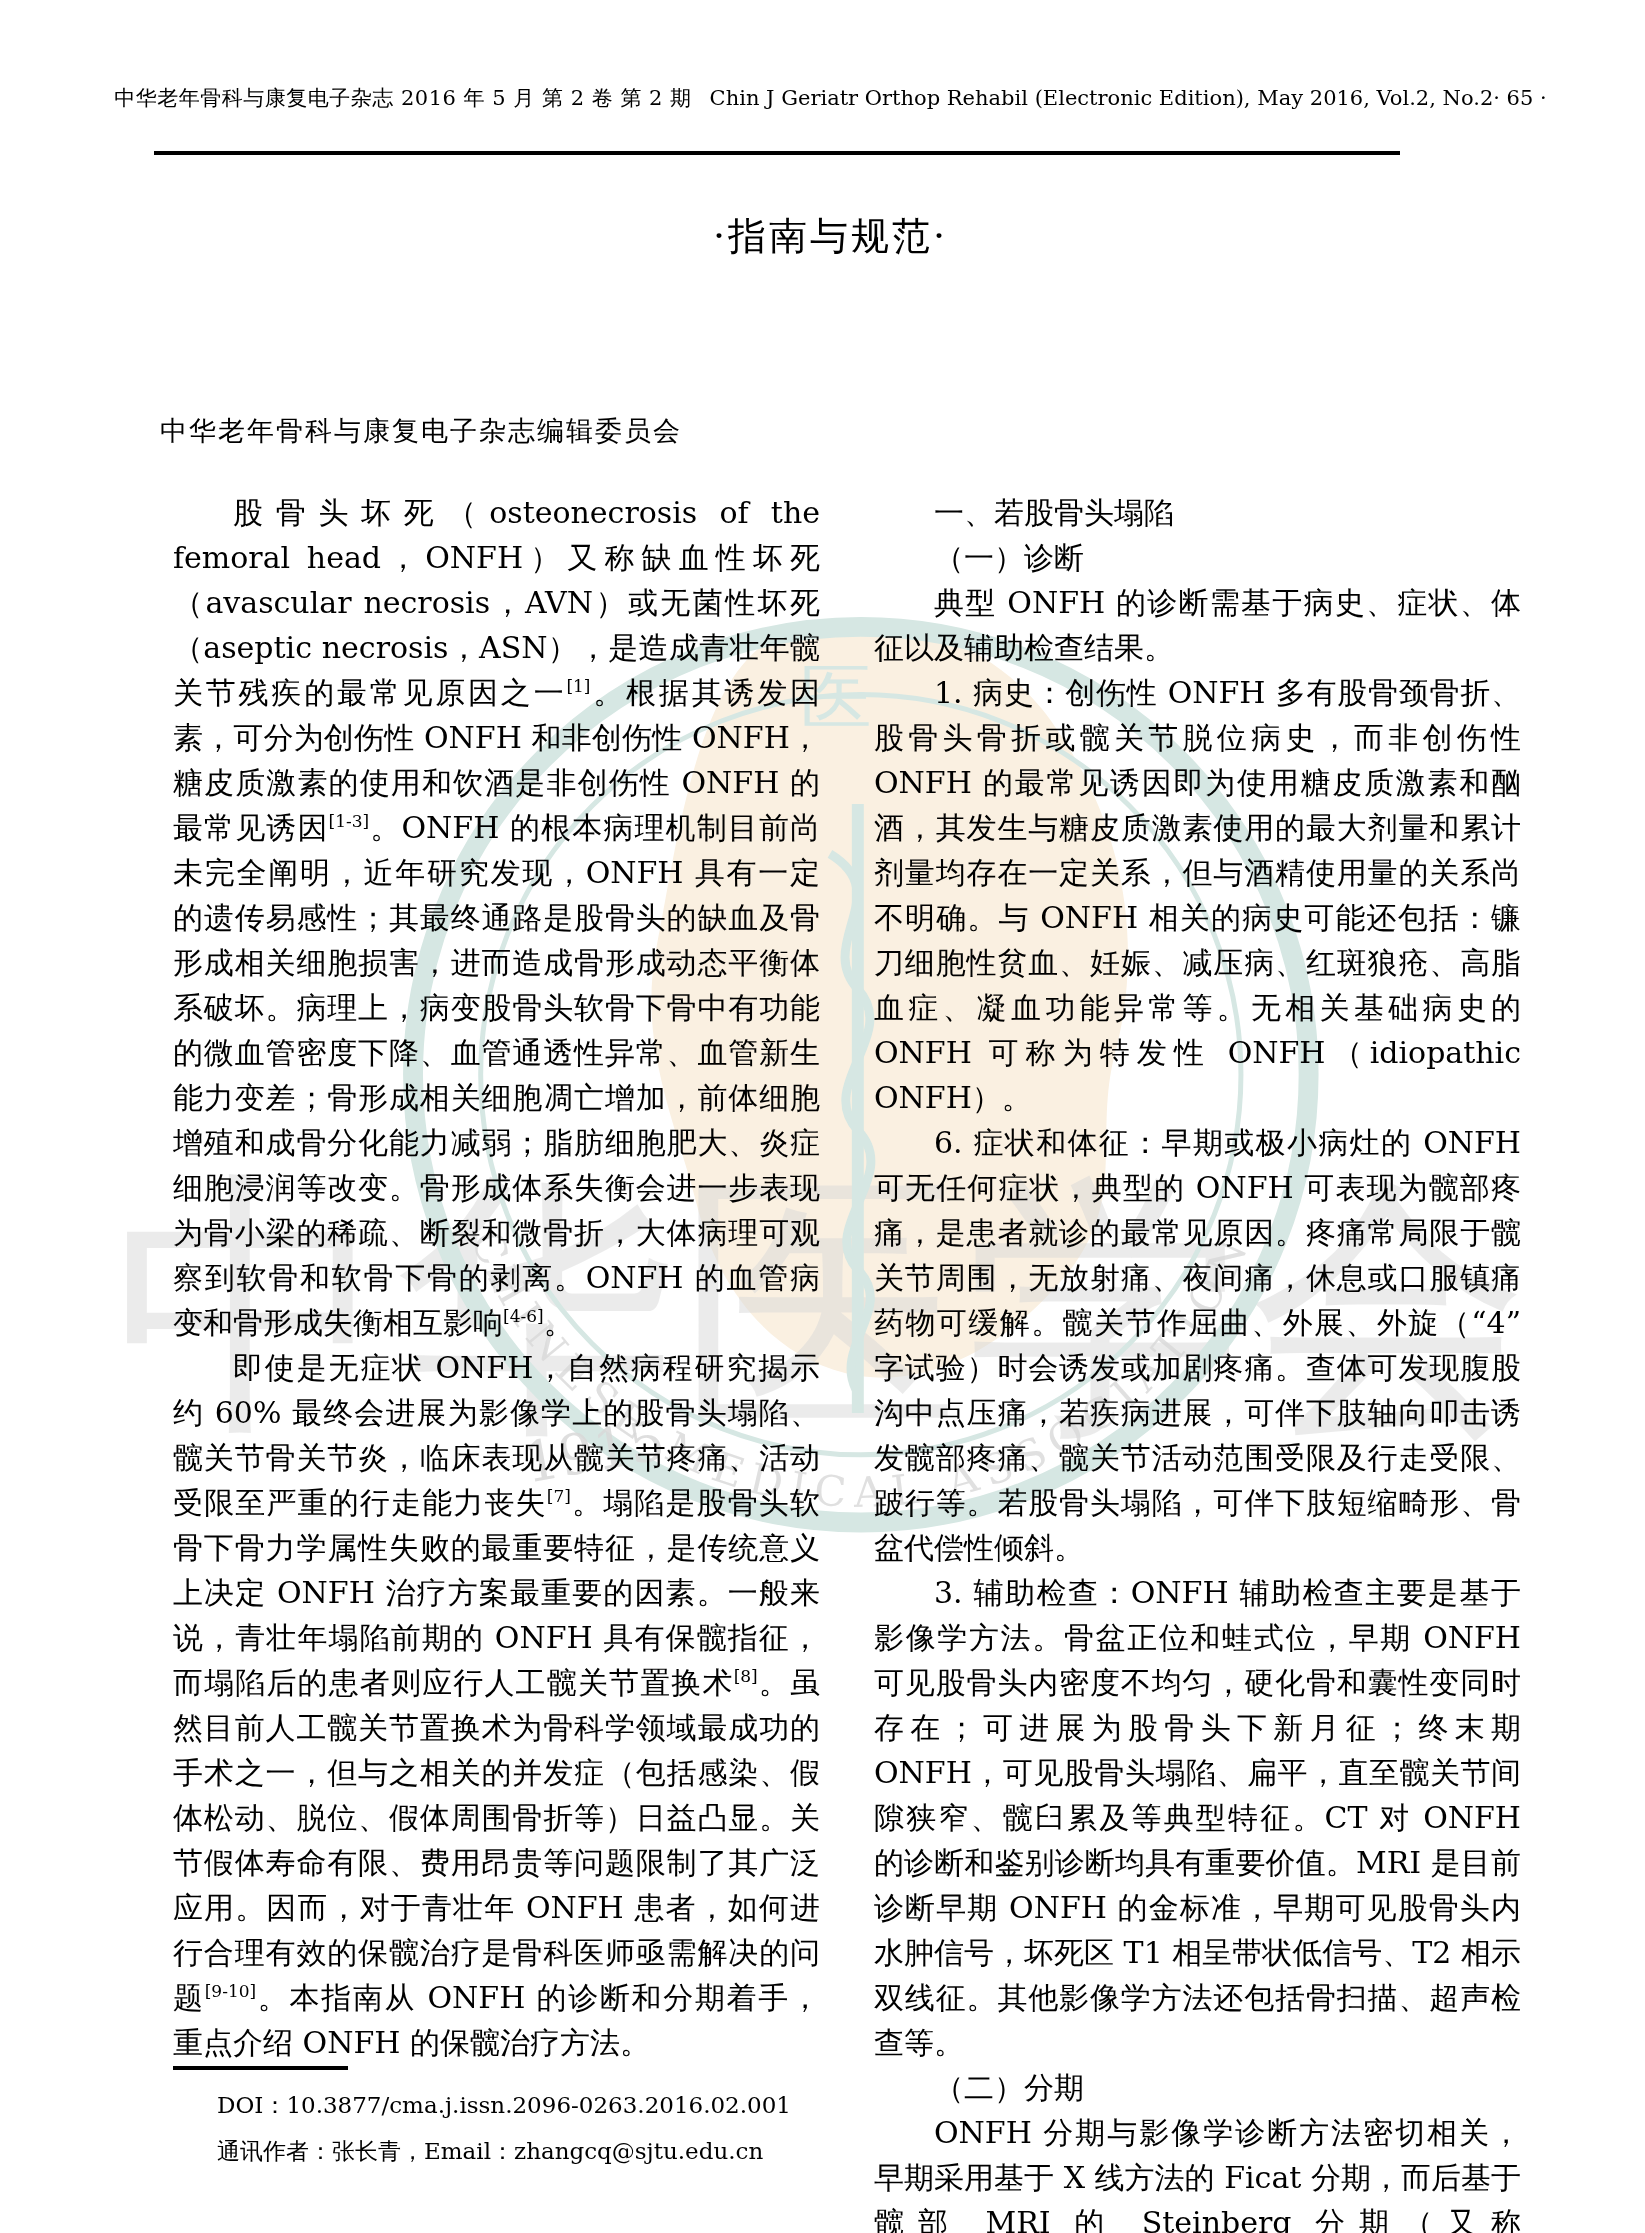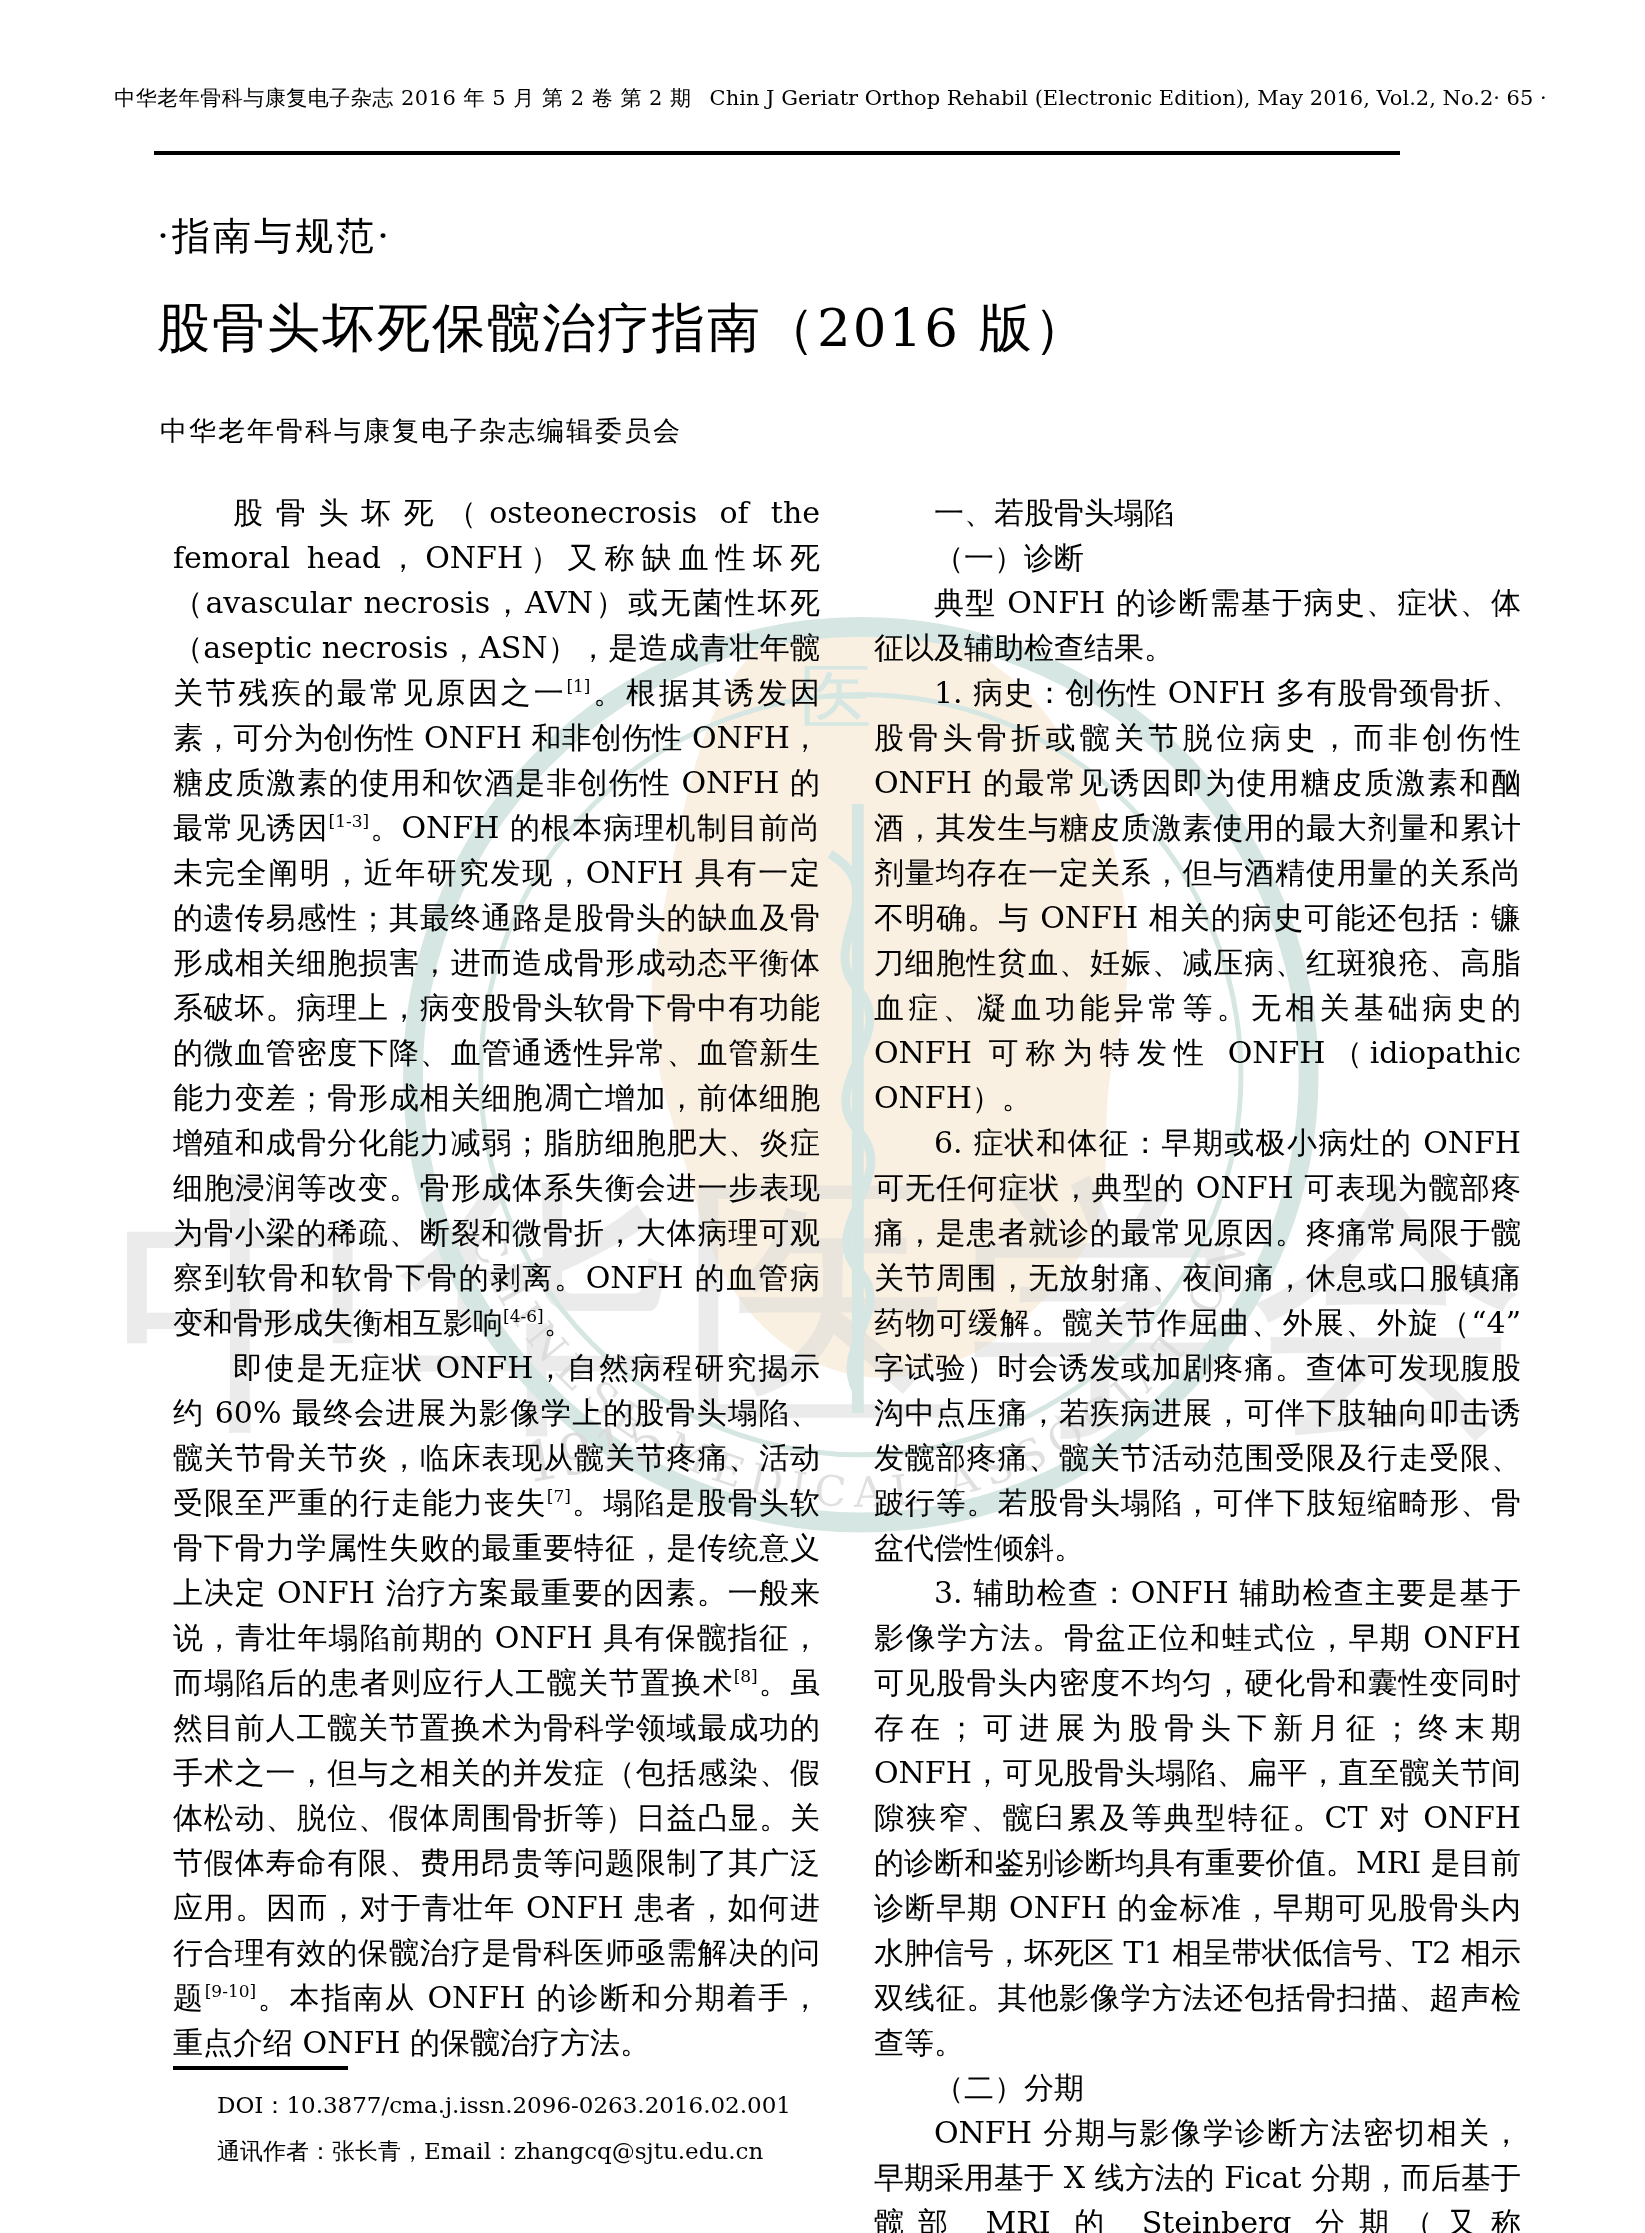--- a/index.html
+++ b/index.html
@@ -12,21 +12,21 @@
   .content{position:absolute;inset:0;z-index:1;}
   .header{
     position:absolute;top:84px;left:157px;width:1347px;
     display:flex;justify-content:center;align-items:baseline;
     font-size:21px;white-space:nowrap;
   }
   .header .jcn{letter-spacing:0.5px;}
   .header .jen{margin-left:18px;}
   .header-rule{position:absolute;top:151px;left:154px;width:1246px;height:4px;background:#000;}
   .section-label{
-    position:absolute;top:211px;left:157px;width:1347px;text-align:left;
+    position:absolute;top:211px;left:157px;width:1347px;text-align:center;
     font-size:38px;letter-spacing:3px;
   }
   .title{
     position:absolute;top:293px;left:157px;margin:0;
     font-size:53px;font-weight:normal;letter-spacing:2px;white-space:nowrap;
   }
   .author{position:absolute;top:397px;left:160px;font-size:27px;letter-spacing:2px;margin-top:16px;}
   .columns{
     position:absolute;top:490px;left:157px;width:1347px;height:1684px;
     display:flex;gap:54px;margin-left:16px;
@@ -70,21 +70,20 @@
       <div>
         <span class="jcn">中华老年骨科与康复电子杂志 2016 年 5 月  第 2 卷  第 2 期</span><span class="jen">Chin J Geriatr Orthop Rehabil (Electronic Edition), May 2016, Vol.2, No.2</span>
       </div>
       <div>· 65 ·</div>
     </div>
 
     <div class="header-rule"></div>
 
     <div class="section-label">·指南与规范·</div>
 
-    <h1 class="title">股骨头坏死保髋治疗指南（2016 版）</h1>
 
     <div class="author">中华老年骨科与康复电子杂志编辑委员会</div>
 
     <div class="columns">
       <div class="col">
         <div class="paras" id="left-paras">
             <p class="para">股骨头坏死（osteonecrosis of the femoral head，ONFH）又称缺血性坏死（avascular necrosis，AVN）或无菌性坏死（aseptic necrosis，ASN），是造成青壮年髋关节残疾的最常见原因之一<sup>[1]</sup>。根据其诱发因素，可分为创伤性 ONFH 和非创伤性 ONFH，糖皮质激素的使用和饮酒是非创伤性 ONFH 的最常见诱因<sup>[1-3]</sup>。ONFH 的根本病理机制目前尚未完全阐明，近年研究发现，ONFH 具有一定的遗传易感性；其最终通路是股骨头的缺血及骨形成相关细胞损害，进而造成骨形成动态平衡体系破坏。病理上，病变股骨头软骨下骨中有功能的微血管密度下降、血管通透性异常、血管新生能力变差；骨形成相关细胞凋亡增加，前体细胞增殖和成骨分化能力减弱；脂肪细胞肥大、炎症细胞浸润等改变。骨形成体系失衡会进一步表现为骨小梁的稀疏、断裂和微骨折，大体病理可观察到软骨和软骨下骨的剥离。ONFH 的血管病变和骨形成失衡相互影响<sup>[4-6]</sup>。</p>
             <p class="para">即使是无症状 ONFH，自然病程研究揭示约 60% 最终会进展为影像学上的股骨头塌陷、髋关节骨关节炎，临床表现从髋关节疼痛、活动受限至严重的行走能力丧失<sup>[7]</sup>。塌陷是股骨头软骨下骨力学属性失败的最重要特征，是传统意义上决定 ONFH 治疗方案最重要的因素。一般来说，青壮年塌陷前期的 ONFH 具有保髋指征，而塌陷后的患者则应行人工髋关节置换术<sup>[8]</sup>。虽然目前人工髋关节置换术为骨科学领域最成功的手术之一，但与之相关的并发症（包括感染、假体松动、脱位、假体周围骨折等）日益凸显。关节假体寿命有限、费用昂贵等问题限制了其广泛应用。因而，对于青壮年 ONFH 患者，如何进行合理有效的保髋治疗是骨科医师亟需解决的问题<sup>[9-10]</sup>。本指南从 ONFH 的诊断和分期着手，重点介绍 ONFH 的保髋治疗方法。</p>
           </div>
         <div class="footnote">

